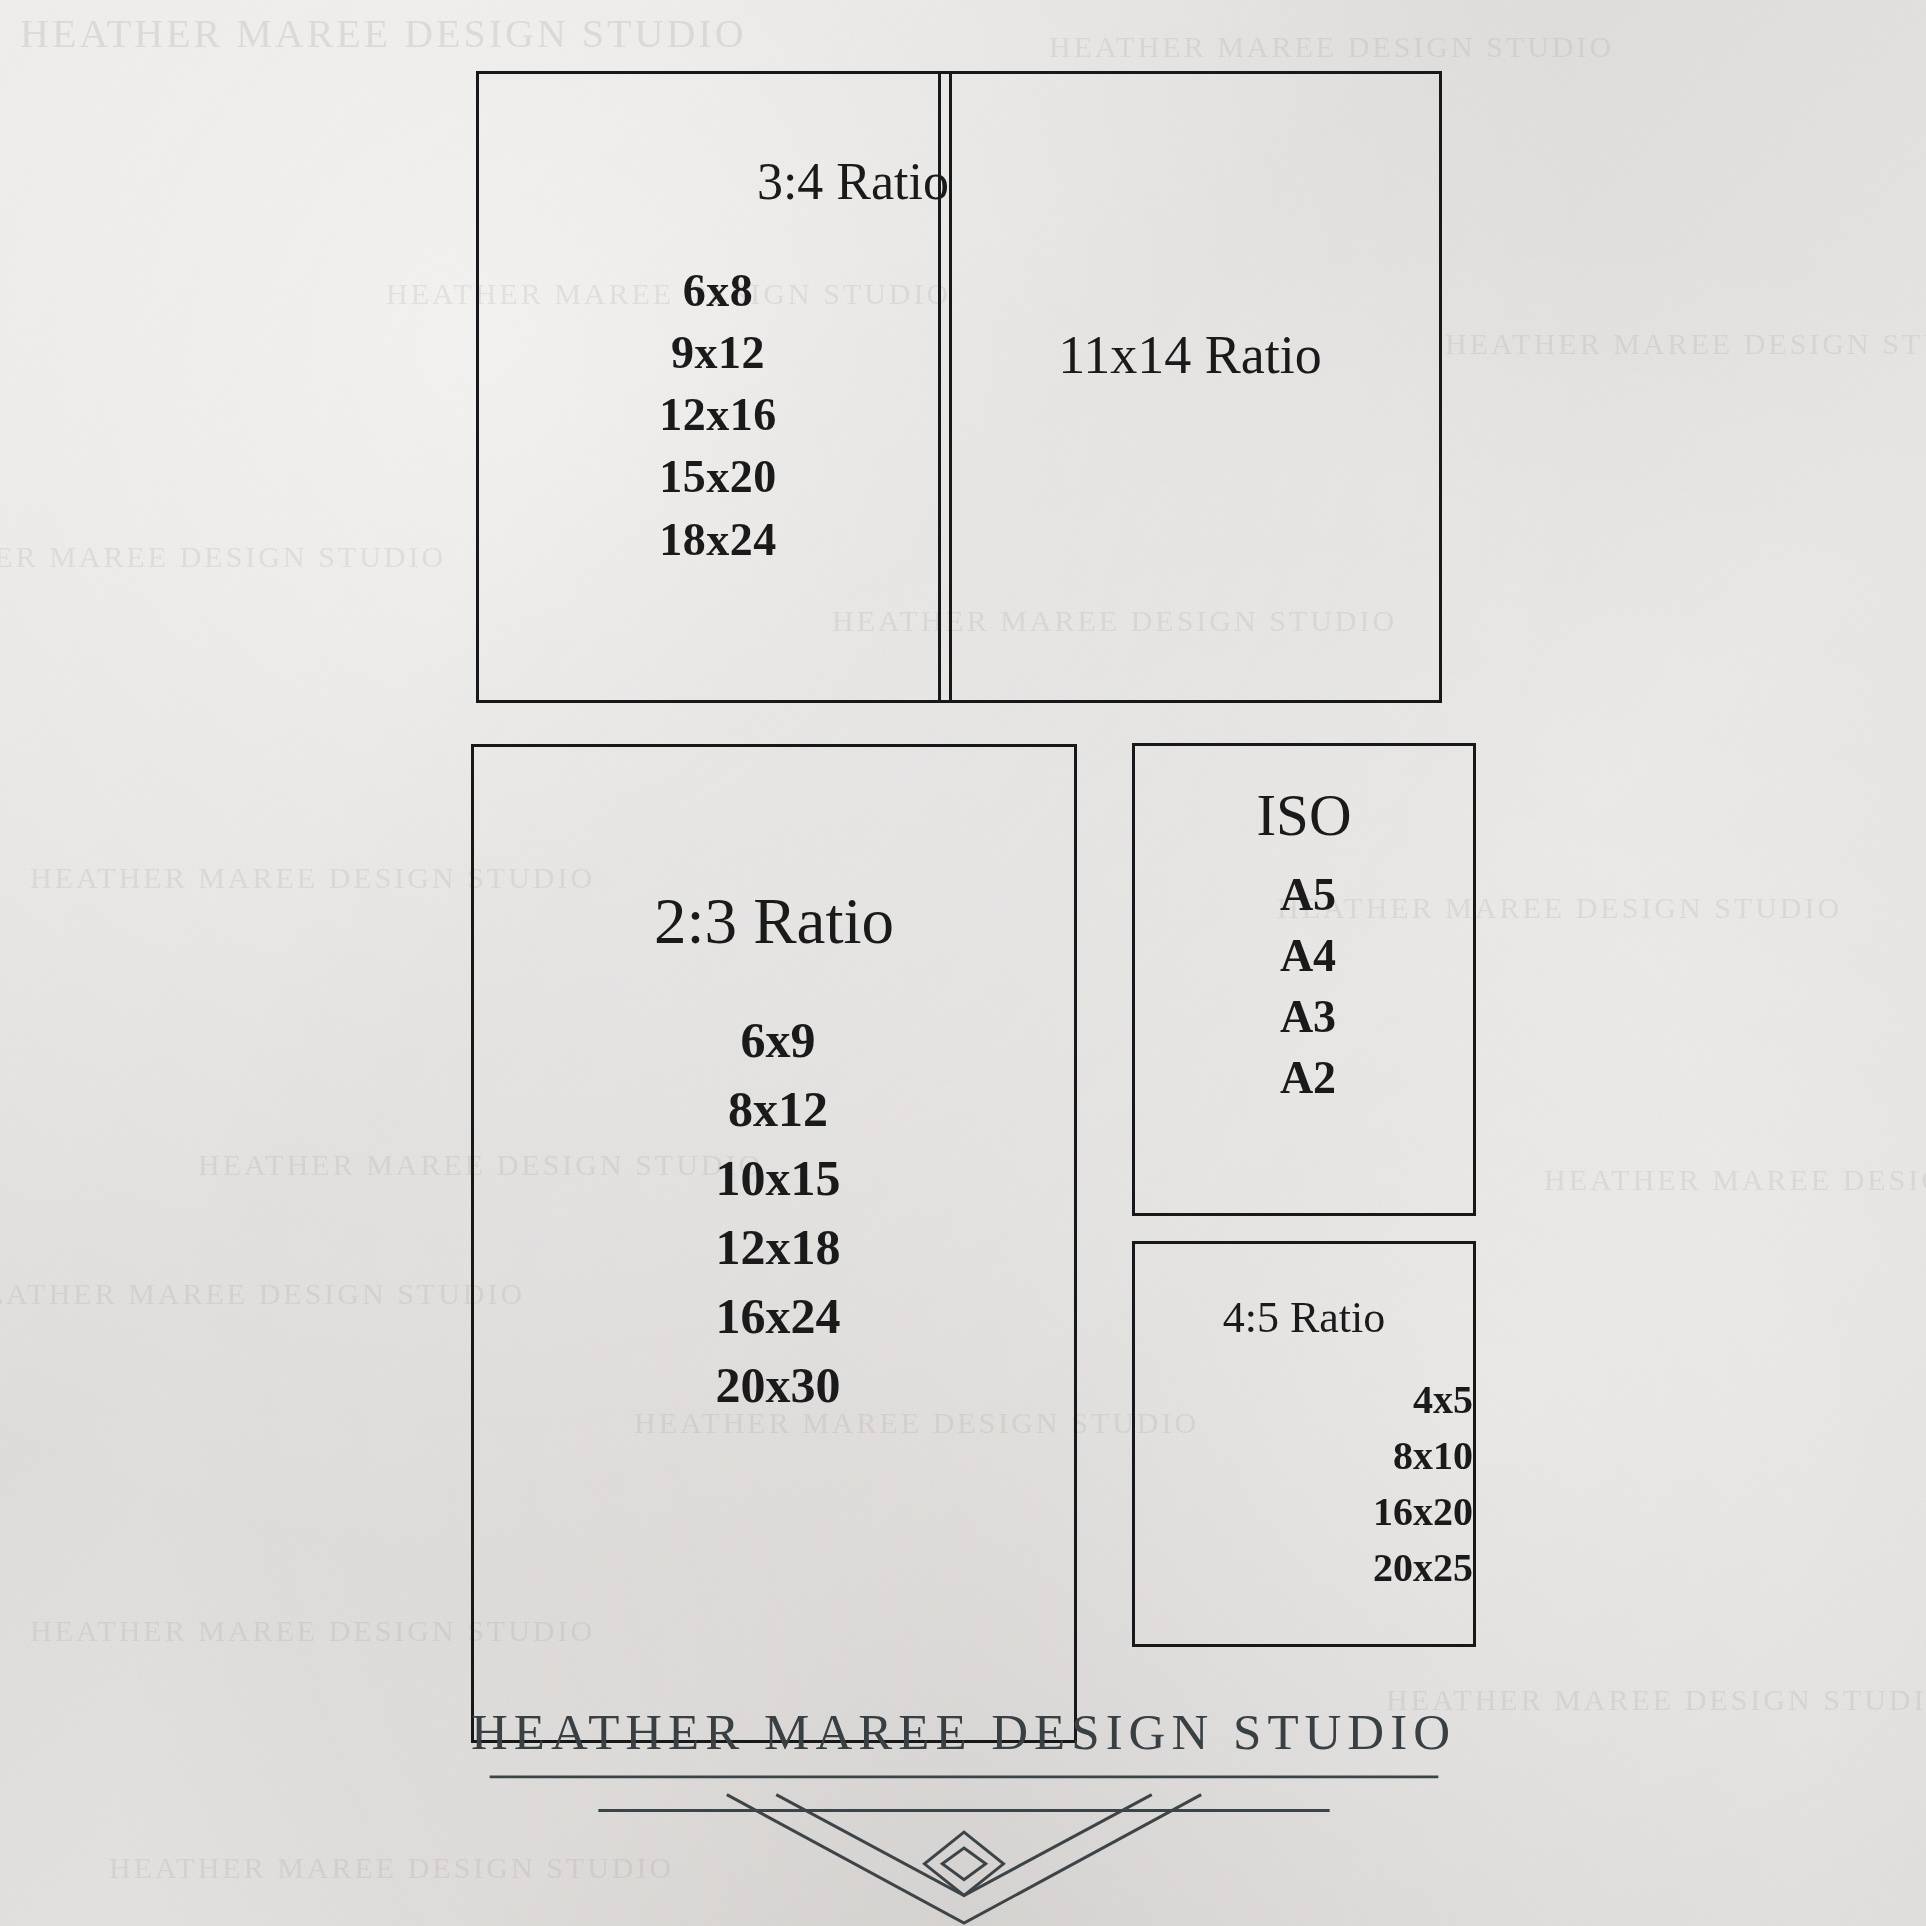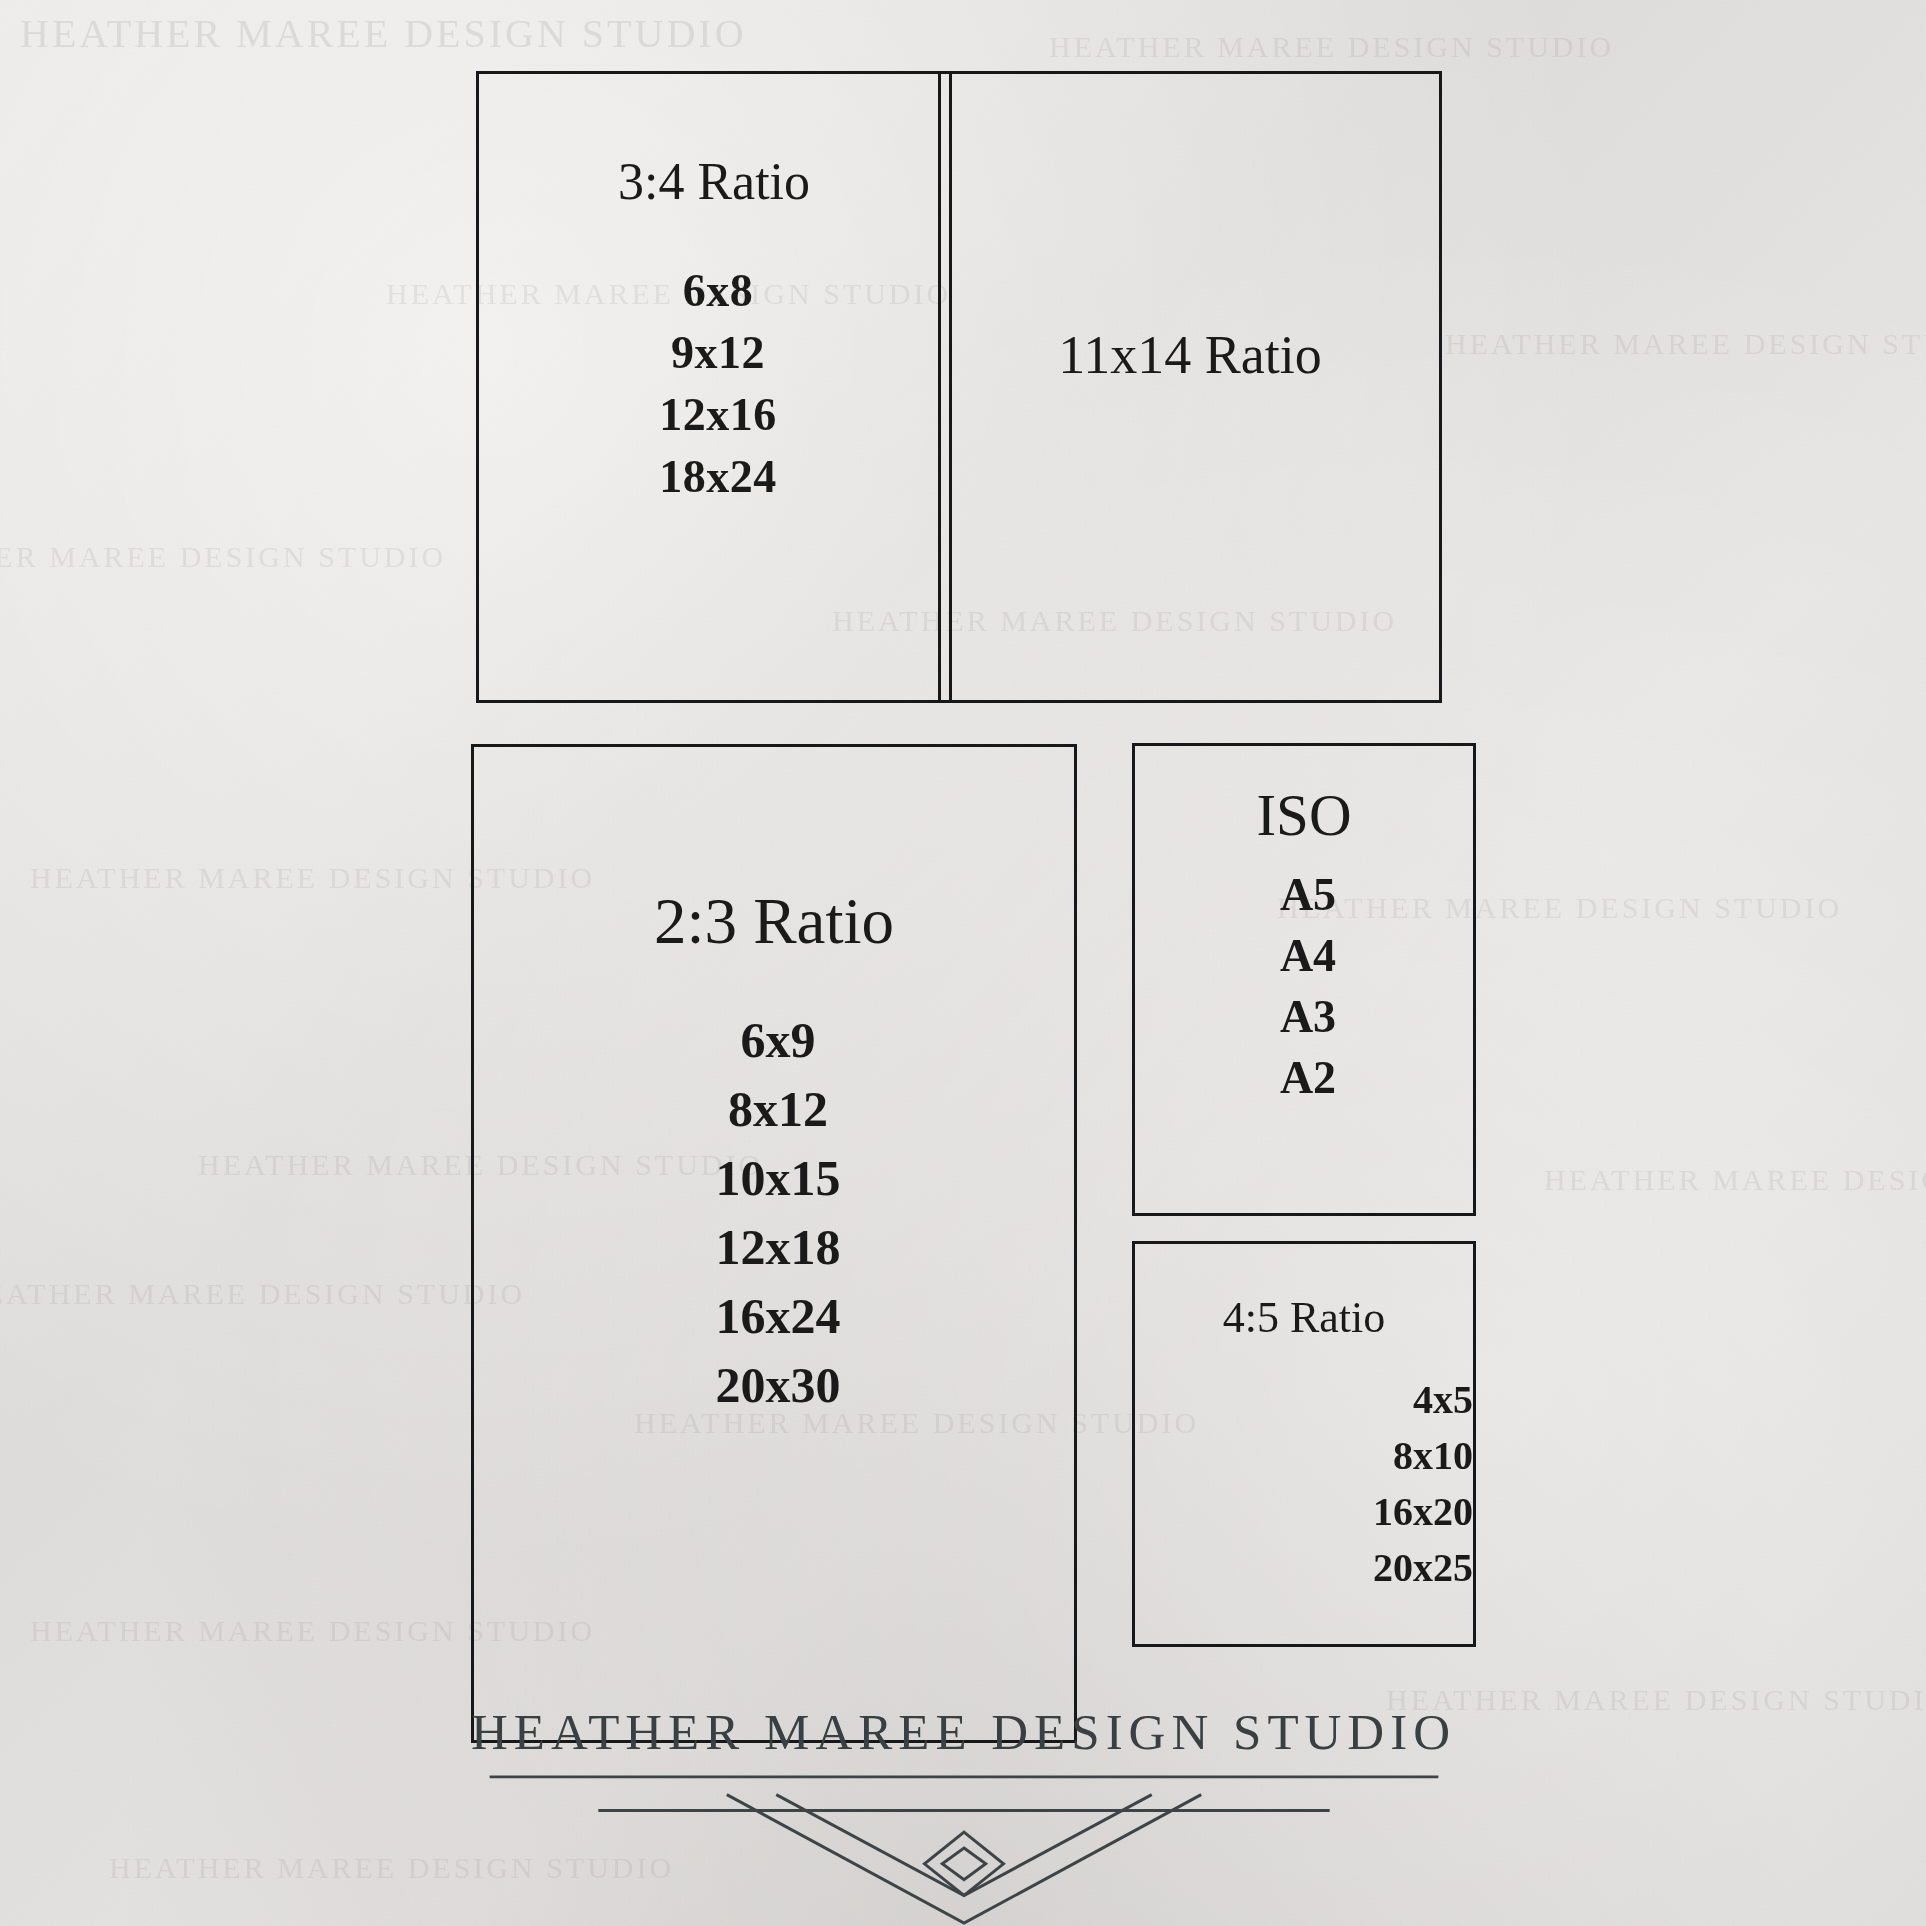--- a/index.html
+++ b/index.html
@@ -73,21 +73,21 @@
   .frame .sizes {
     font-weight: 700;
     line-height: 1.35;
   }
   .frame .sizes div { white-space: nowrap; margin-left: 8px; }
 
   
   #frame-34 {
     left: 476px; top: 71px; width: 476px; height: 632px;
   }
-  #frame-34 .title { font-size: 52px; margin-top: 79px; }
+  #frame-34 .title { font-size: 52px; margin-top: 79px; text-align: right; }
   #frame-34 .sizes { font-size: 46px; margin-top: 50px; letter-spacing: 0.5px; }
 
   #frame-1114 {
     left: 938px; top: 71px; width: 504px; height: 632px;
   }
   #frame-1114 .title { font-size: 54px; margin-top: 252px; }
 
   #frame-23 {
     left: 471px; top: 744px; width: 606px; height: 999px;
   }
@@ -153,20 +153,21 @@
 </div>
 
 <div class="canvas">
 
   <div class="frame" id="frame-34">
     <div class="title">3:4 Ratio</div>
     <div class="sizes">
       <div>6x8</div>
       <div>9x12</div>
       <div>12x16</div>
+      <div>15x20</div>
       <div>18x24</div>
     </div>
   </div>
 
   <div class="frame" id="frame-1114">
     <div class="title">11x14 Ratio</div>
   </div>
 
   <div class="frame" id="frame-23">
     <div class="title">2:3 Ratio</div>

